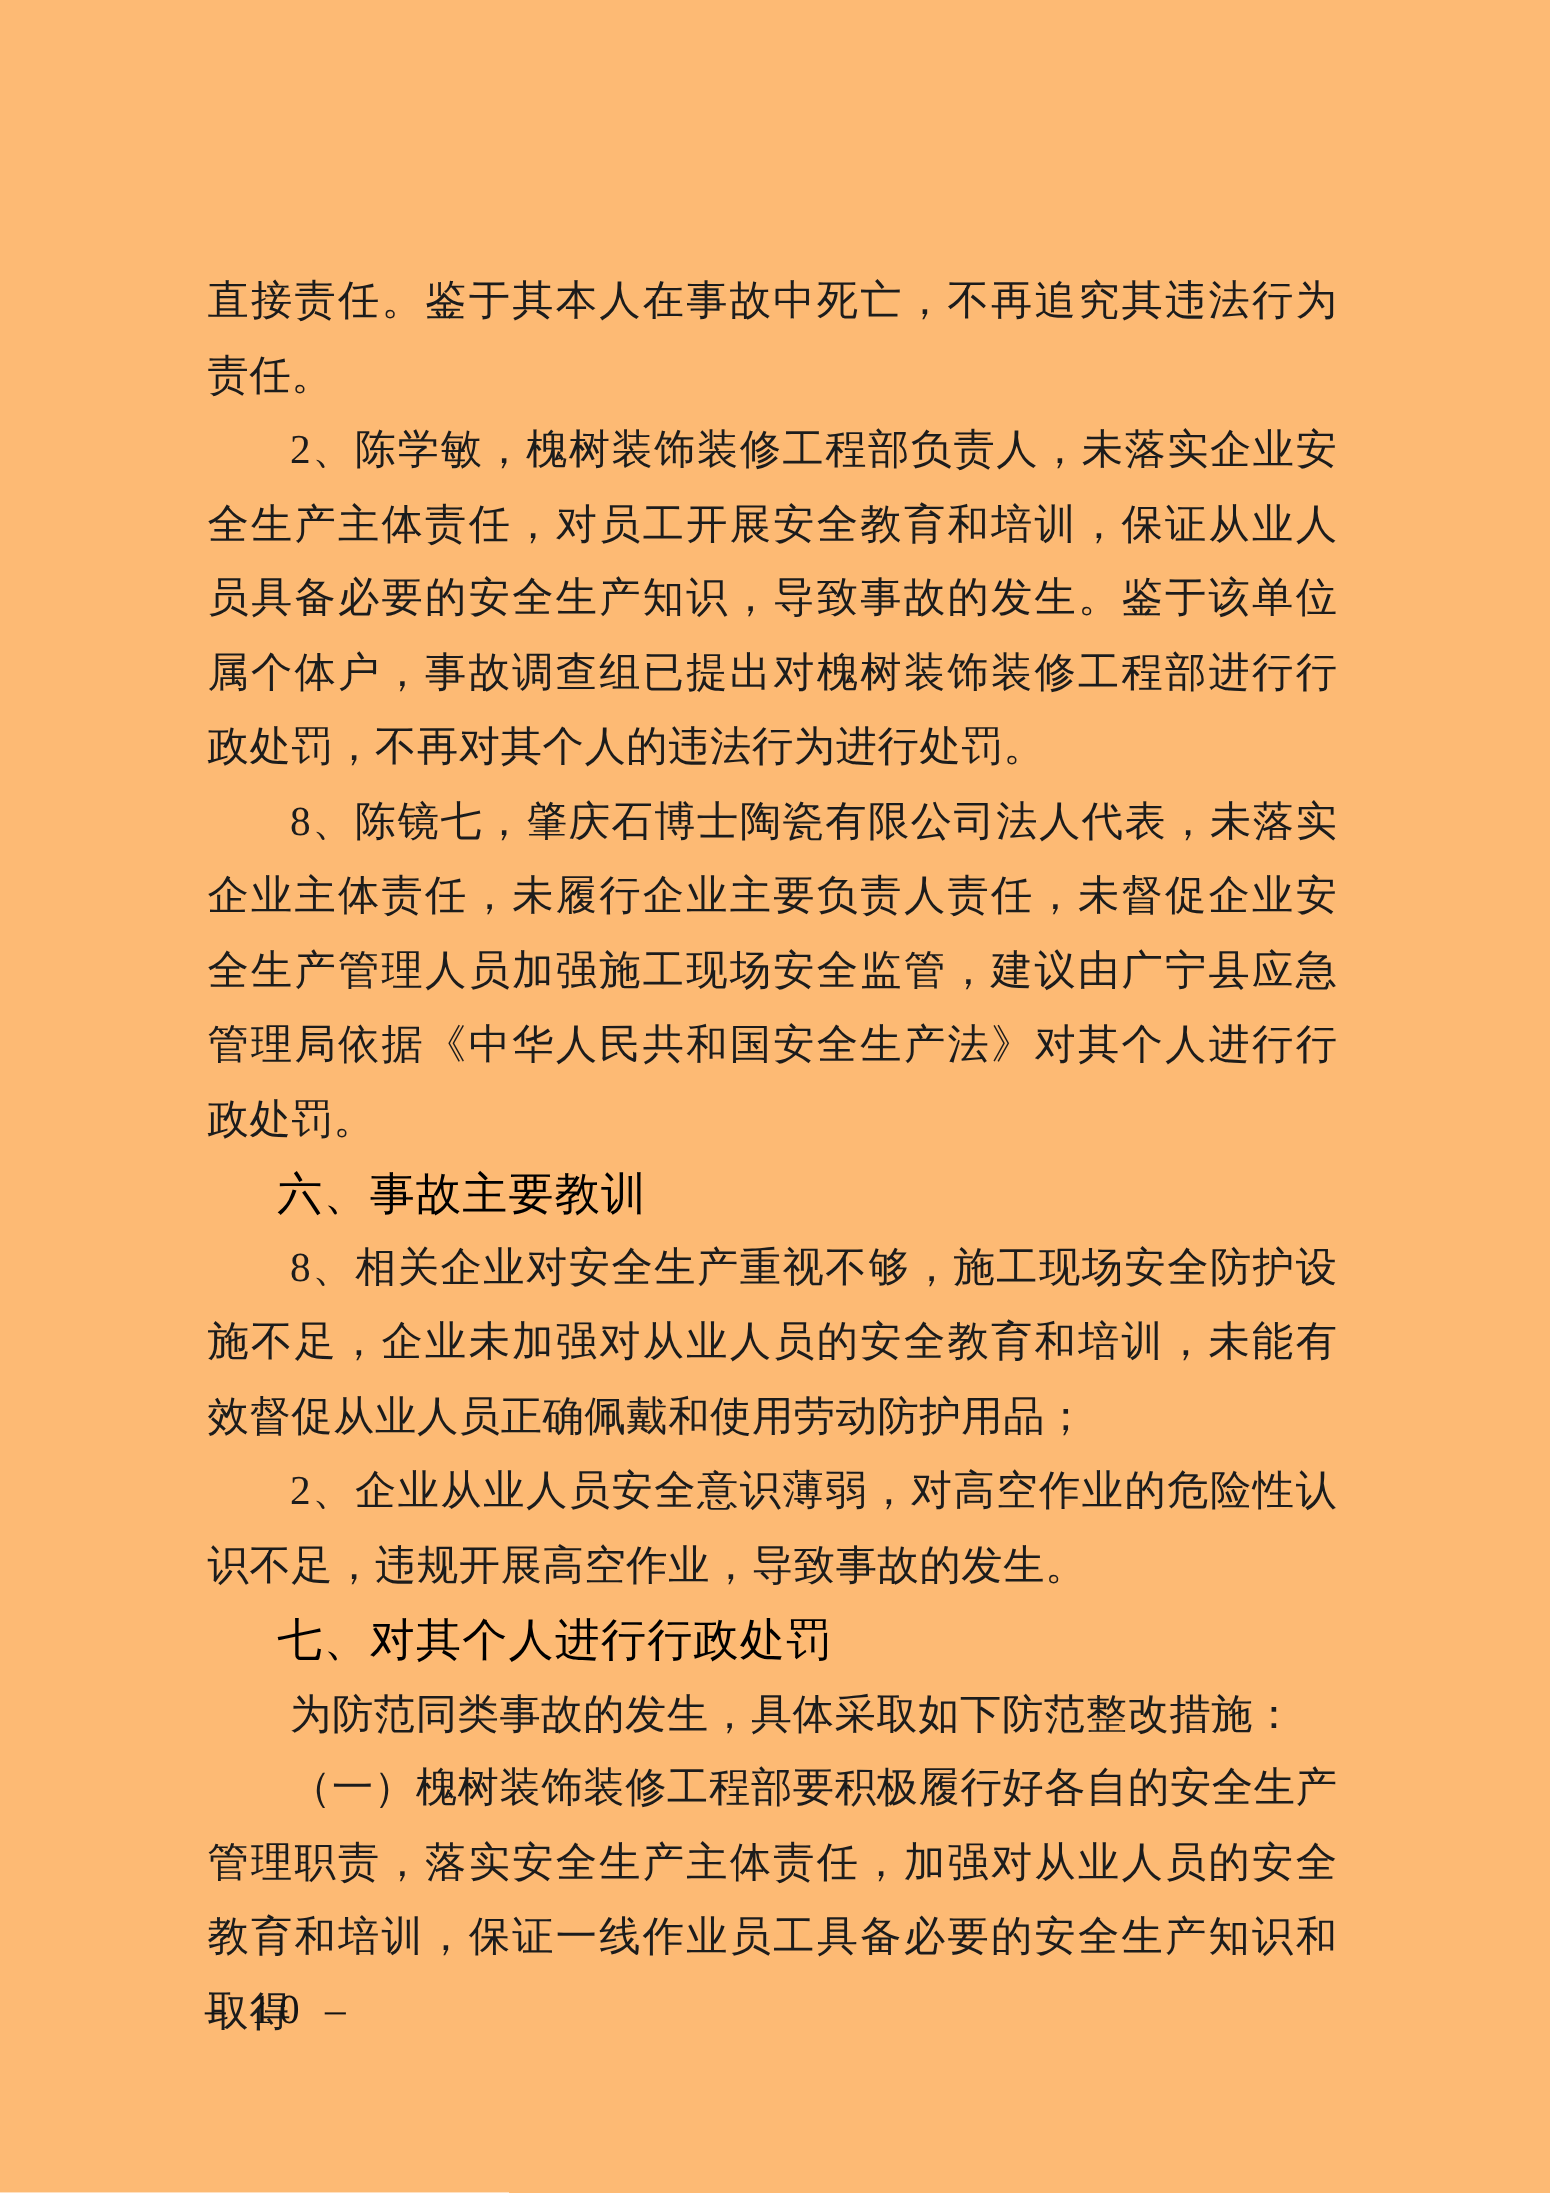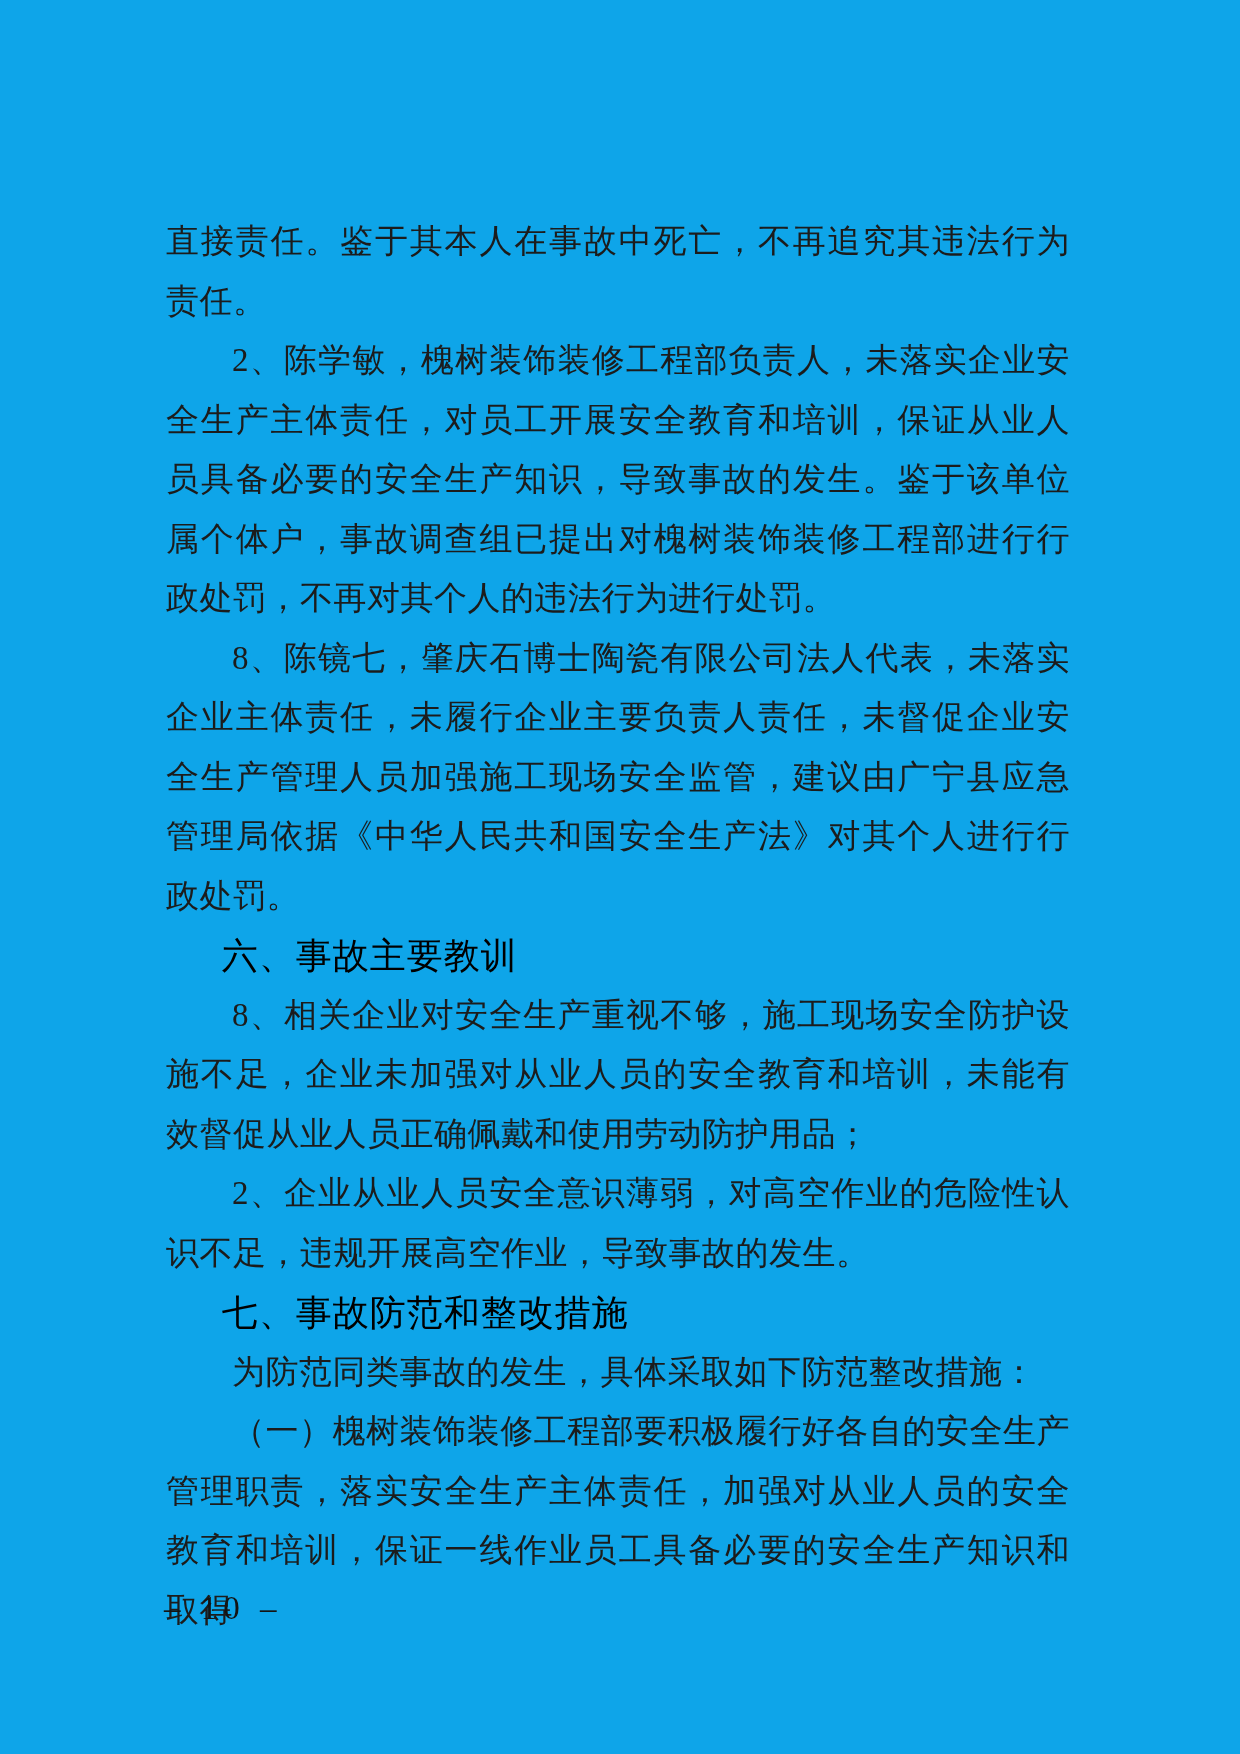--- a/index.html
+++ b/index.html
@@ -4,21 +4,21 @@
 <style>
   html, body {
     margin: 0;
     padding: 0;
     background: #ffffff;
   }
   .page {
     position: relative;
     width: 1240px;
     height: 1754px;
-    background: #0ea5e9;
+    background: #fdba74;
     overflow: hidden;
     font-family: "Liberation Serif", "DejaVu Serif", serif;
   }
   .content {
     position: absolute;
     left: 166px;
     top: 212px;
     width: 904px;
   }
   .para {
@@ -67,21 +67,21 @@
     <p class="para">2、陈学敏，槐树装饰装修工程部负责人，未落实企业安全生产主体责任，对员工开展安全教育和培训，保证从业人员具备必要的安全生产知识，导致事故的发生。鉴于该单位属个体户，事故调查组已提出对槐树装饰装修工程部进行行政处罚，不再对其个人的违法行为进行处罚。</p>
 
     <p class="para">8、陈镜七，肇庆石博士陶瓷有限公司法人代表，未落实企业主体责任，未履行企业主要负责人责任，未督促企业安全生产管理人员加强施工现场安全监管，建议由广宁县应急管理局依据《中华人民共和国安全生产法》对其个人进行行政处罚。</p>
 
     <h2 class="heading">六、事故主要教训</h2>
 
     <p class="para">8、相关企业对安全生产重视不够，施工现场安全防护设施不足，企业未加强对从业人员的安全教育和培训，未能有效督促从业人员正确佩戴和使用劳动防护用品；</p>
 
     <p class="para">2、企业从业人员安全意识薄弱，对高空作业的危险性认识不足，违规开展高空作业，导致事故的发生。</p>
 
-    <h2 class="heading">七、事故防范和整改措施</h2>
+    <h2 class="heading">七、对其个人进行行政处罚</h2>
 
     <p class="para">为防范同类事故的发生，具体采取如下防范整改措施：</p>
 
     <p class="para">（一）槐树装饰装修工程部要积极履行好各自的安全生产管理职责，落实安全生产主体责任，加强对从业人员的安全教育和培训，保证一线作业员工具备必要的安全生产知识和取得</p>
 
   </div>
 
   <div class="footer">– 10 –</div>
 
 </div>

